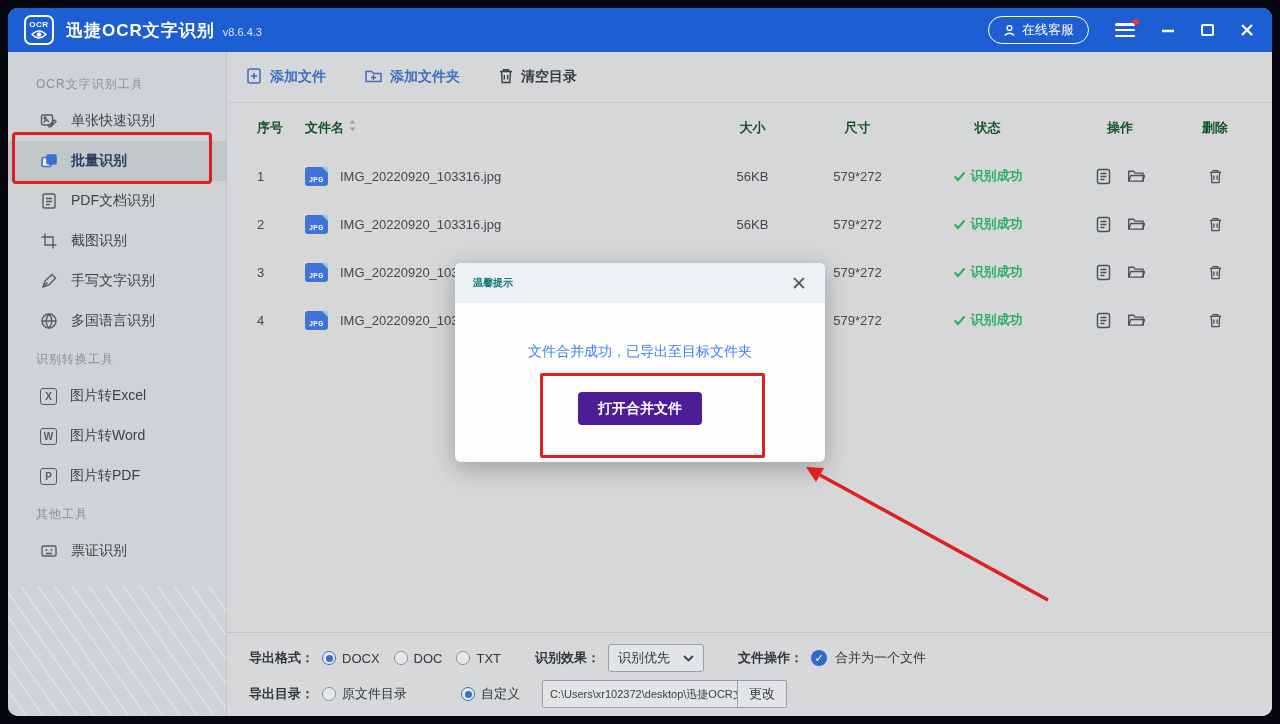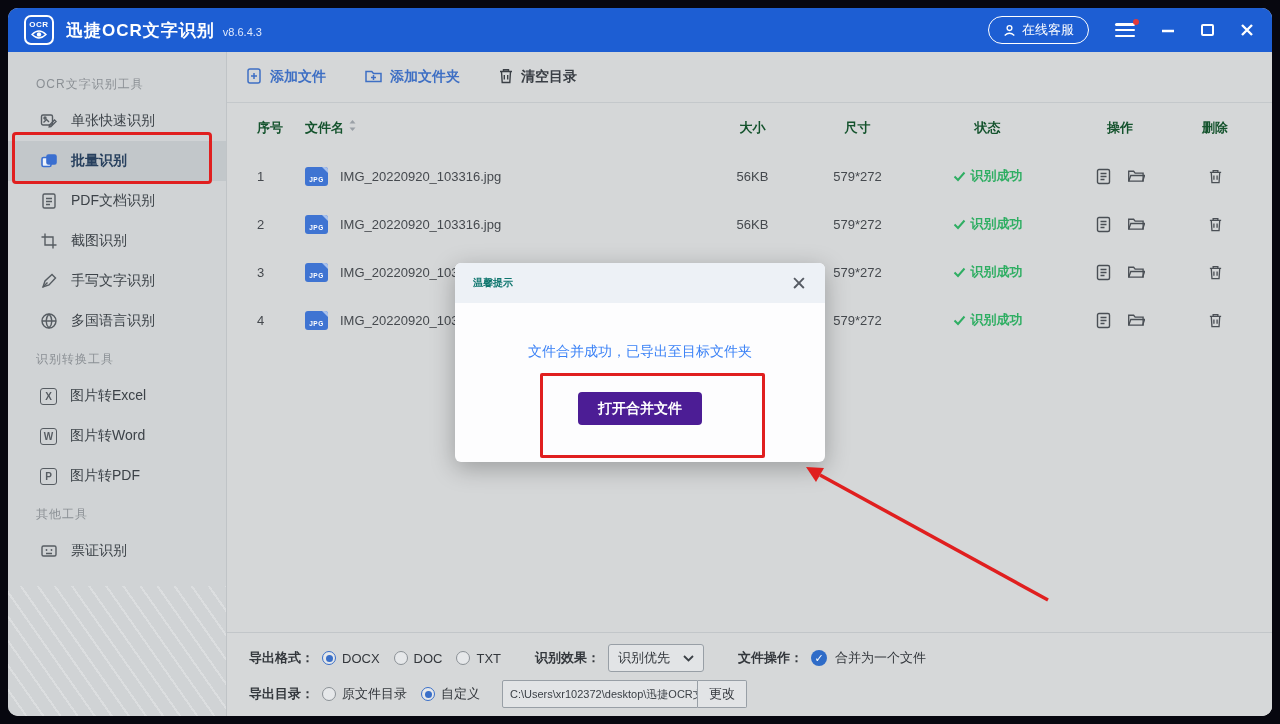--- a/index.html
+++ b/index.html
@@ -451,21 +451,21 @@
                 </svg>
             </div>
             <span class="set-label" style="margin-left:8px;">文件操作：</span>
             <span class="checkpill">
                 <span>✓</span>
               </span>
             <span>合并为一个文件</span>
           </div>
           <div class="set-row">
             <span class="set-label">导出目录：</span>
-            <span style="display:flex;align-items:center;">
+            <span style="display:flex;align-items:center;gap:40px;">
                 <span class="radio">
                   <span class="rdot"></span>
                   <span>原文件目录</span>
                 </span>
                 <span class="radio sel">
                   <span class="rdot"></span>
                   <span>自定义</span>
                 </span>
               </span>
             <div class="path-box">C:\Users\xr102372\desktop\迅捷OCR文字识</div>

